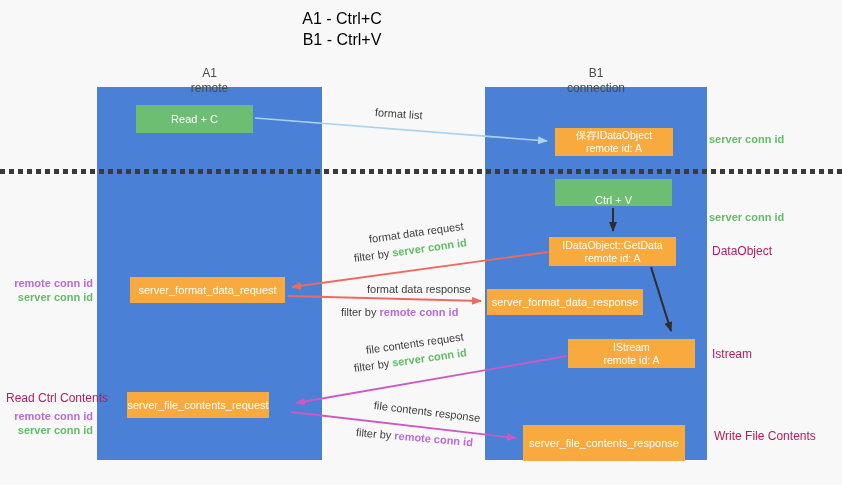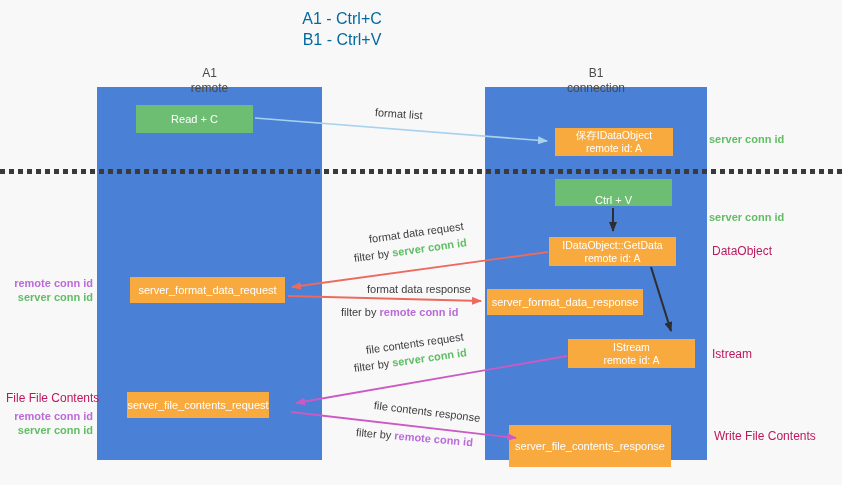--- a/index.html
+++ b/index.html
@@ -6,21 +6,21 @@
   #canvas{position:relative;width:842px;height:485px;background:#f8f8f8;
           font-family:"Liberation Sans",sans-serif;overflow:hidden;}
 
   
   .lifeline{position:absolute;top:87px;height:373px;background:#4a80d5;z-index:1;}
   #lifeline-left{left:97px;width:225px;}
   #lifeline-right{left:485px;width:222px;}
 
   
   #title{position:absolute;left:0;top:8px;width:684px;text-align:center;
-         font-size:16px;line-height:21px;color:#0369a1;z-index:5;}
+         font-size:16px;line-height:21px;color:#000000;z-index:5;}
   .col-header{position:absolute;top:54px;text-align:center;font-size:12px;
               line-height:15px;color:#4a4a4a;z-index:5;margin-top:12px;}
   #col-header-left{left:97px;width:225px;}
   #col-header-right{left:485px;width:222px;}
 
   
   #dotted-line{position:absolute;left:0;top:169px;width:842px;height:5px;z-index:2;
     background:repeating-linear-gradient(90deg,#3a3a3a 0 5px,transparent 5px 9px);}
 
   
@@ -29,21 +29,21 @@
   .green{background:#6dbe72;}
   .orange{background:#f8aa3f;}
   #node-ctrl-c{left:136px;top:105px;width:117px;height:28px;font-size:11px;}
   #node-save-dataobject{left:555px;top:128px;width:118px;height:28px;font-size:10.5px;line-height:13px;}
   #node-ctrl-v{left:555px;top:179px;width:117px;height:27px;font-size:11px;justify-content:flex-end;}
   #node-getdata{left:549px;top:237px;width:127px;height:29px;font-size:10.5px;line-height:13px;}
   #node-format-request{left:130px;top:277px;width:155px;height:26px;font-size:11px;}
   #node-format-response{left:487px;top:289px;width:156px;height:26px;font-size:11px;}
   #node-istream{left:568px;top:339px;width:127px;height:29px;font-size:10.5px;line-height:13px;}
   #node-file-request{left:127px;top:392px;width:142px;height:26px;font-size:11px;}
-  #node-file-response{left:509px;top:425px;width:162px;height:42px;font-size:11px;align-items:center;}
+  #node-file-response{left:523px;top:425px;width:162px;height:36px;font-size:11px;align-items:center;}
 
   
   .edge-label{position:absolute;font-size:11px;color:#3d3d3d;white-space:nowrap;
               transform-origin:0 50%;z-index:5;}
   .conn-green{color:#62bd66;font-weight:bold;}
   .conn-purple{color:#bb6bd9;font-weight:bold;}
   #lbl-format-list{left:375px;top:106px;transform:rotate(4deg);}
   #lbl-fdr{left:369px;top:233px;transform:rotate(-8deg);}
   #lbl-filter1{left:354px;top:252px;transform:rotate(-8deg);}
   #lbl-fdresp{left:367px;top:283px;}
@@ -173,19 +173,19 @@
   <div class="ann ann-small conn-green" id="ann-server1">server conn id</div>
   <div class="ann ann-small conn-green" id="ann-server2">server conn id</div>
   <div class="ann ann-plain" id="ann-dataobject">DataObject</div>
   <div class="ann ann-plain" id="ann-istream">Istream</div>
   <div class="ann ann-plain" id="ann-write">Write File Contents</div>
 
   <div class="ann ann-small" id="ann-left-pair1">
     <div class="conn-purple">remote conn id</div>
     <div class="conn-green">server conn id</div>
   </div>
-  <div class="ann ann-plain" id="ann-read">File File Contents</div>
+  <div class="ann ann-plain" id="ann-read">Read Ctrl Contents</div>
   <div class="ann ann-small" id="ann-left-pair2">
     <div class="conn-purple">remote conn id</div>
     <div class="conn-green">server conn id</div>
   </div>
 
 </div>
 
 </body></html>

